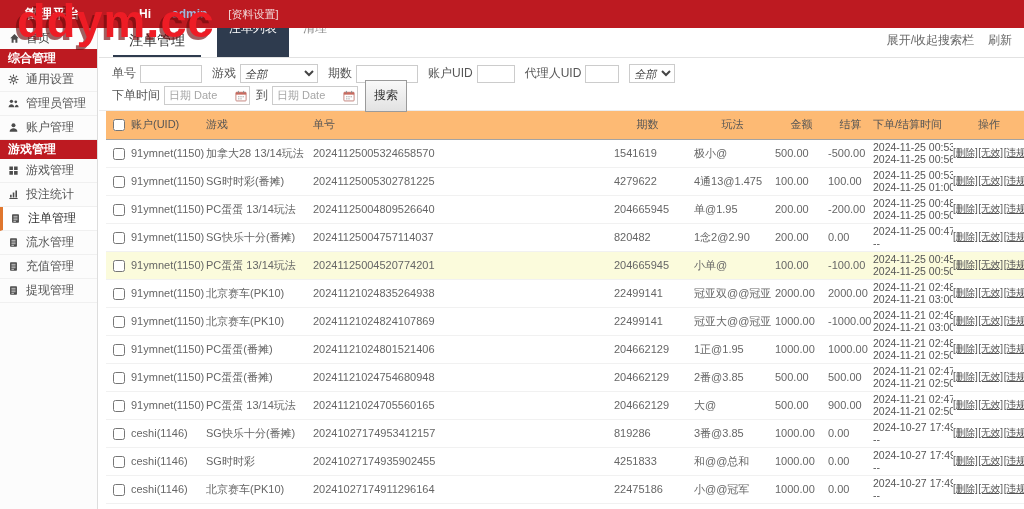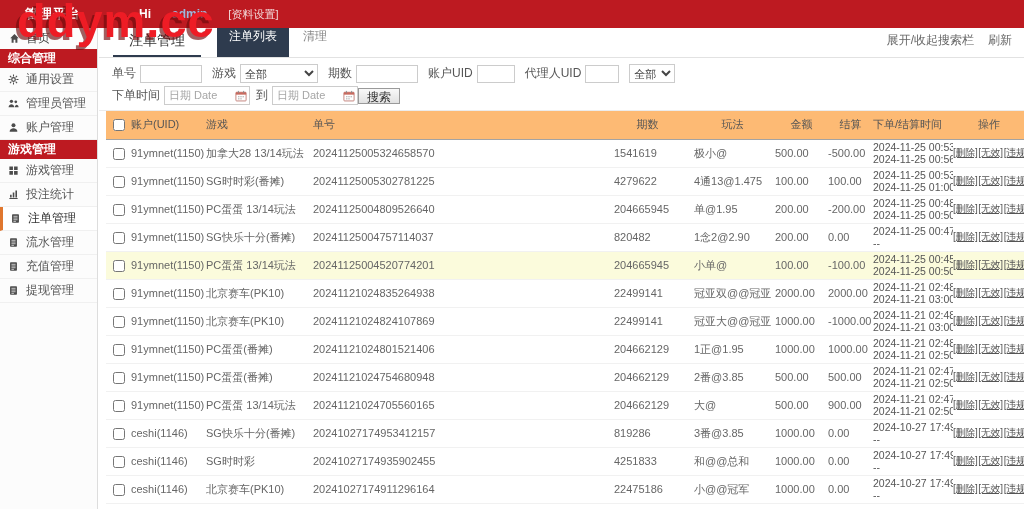--- a/index.html
+++ b/index.html
@@ -30,37 +30,37 @@
                font-size:12px; color:#555; border-bottom:1px solid #f0f0f0; background:#fcfcfc; cursor:pointer; }
   .side-item.active { background:#fff; border-left:3px solid #e0772e; padding-left:7px; color:#333; }
   .icn { width:11px; height:11px; color:#4c4c4c; flex:none; }
 
   
   .main { position:absolute; left:99px; top:28px; right:0; bottom:0; background:#fff; }
 
   .title-band { height:30px; border-bottom:1px solid #e2e2e2; display:flex; align-items:flex-end; padding:0 12px 0 14px; }
   .page-title { font-size:14px; color:#333; padding:4px 16px 5px; border-bottom:2px solid #2e3b4e; margin-right:16px; }
   .tabs { display:flex; align-items:flex-end; gap:2px; }
-  .tab { font-size:12px; padding:5px 12px 12px; color:#888; cursor:pointer; }
+  .tab { font-size:12px; padding:5px 12px 20px; color:#888; cursor:pointer; }
   .tab.active { background:#2e3b4e; color:#fff; border-radius:3px 3px 0 0; }
   .toolbar-links { margin-left:auto; display:flex; gap:14px; font-size:12px; color:#666; padding-bottom:8px; }
   .toolbar-links span { cursor:pointer; }
 
   
   .filters { padding:4px 0 3px 13px; border-bottom:1px solid #ececec; font-size:12px; color:#555; }
   .filter-row { display:flex; align-items:center; height:21px; margin:1px 0; }
   .filter-row label { margin-right:4px; white-space:nowrap; }
   .gap { width:10px; flex:none; }
   input.text { height:18px; border:1px solid #ccc; font-size:11px; padding:0 3px; color:#444; outline:none; }
-  select.sel { height:19px; border:1px solid #ccc; font-size:11px; background:#fff; color:#444; outline:none; }
+  select.sel { height:19px; border:1px solid #ccc; font-size:11px; background:#fff; color:#444; outline:none;font-style:italic; }
   .date-wrap { display:inline-flex; align-items:center; justify-content:space-between; border:1px solid #ccc;
                height:19px; width:86px; padding:0 2px 0 4px; cursor:text; }
   .date-ph { font-size:11px; color:#a6a6a6; }
   .cal { width:12px; height:12px; }
-  .btn-search { height:16px; padding:0 8px; font-size:12px; color:#333;
+  .btn-search { height:32px; padding:0 8px; margin-left:7px; font-size:12px; color:#333;
                 border:1px solid #9a9a9a; background:linear-gradient(#f9f9f9,#e2e2e2); cursor:pointer; }
 
   
   table { border-collapse:collapse; table-layout:fixed; width:919px; margin-left:7px; }
   thead th { height:28px; font-size:11px; font-weight:normal; color:#555; text-align:left;
              background:#fdba74; border-bottom:1px solid #a3a3a3; white-space:nowrap; }
   tbody td { height:28px; font-size:11px; color:#666; border-bottom:1px solid #f1f1f1;
              white-space:nowrap; overflow:hidden; }
   tr.highlight td { background:#fbfbdc; }
   .c-period  { padding-left:9px; }

